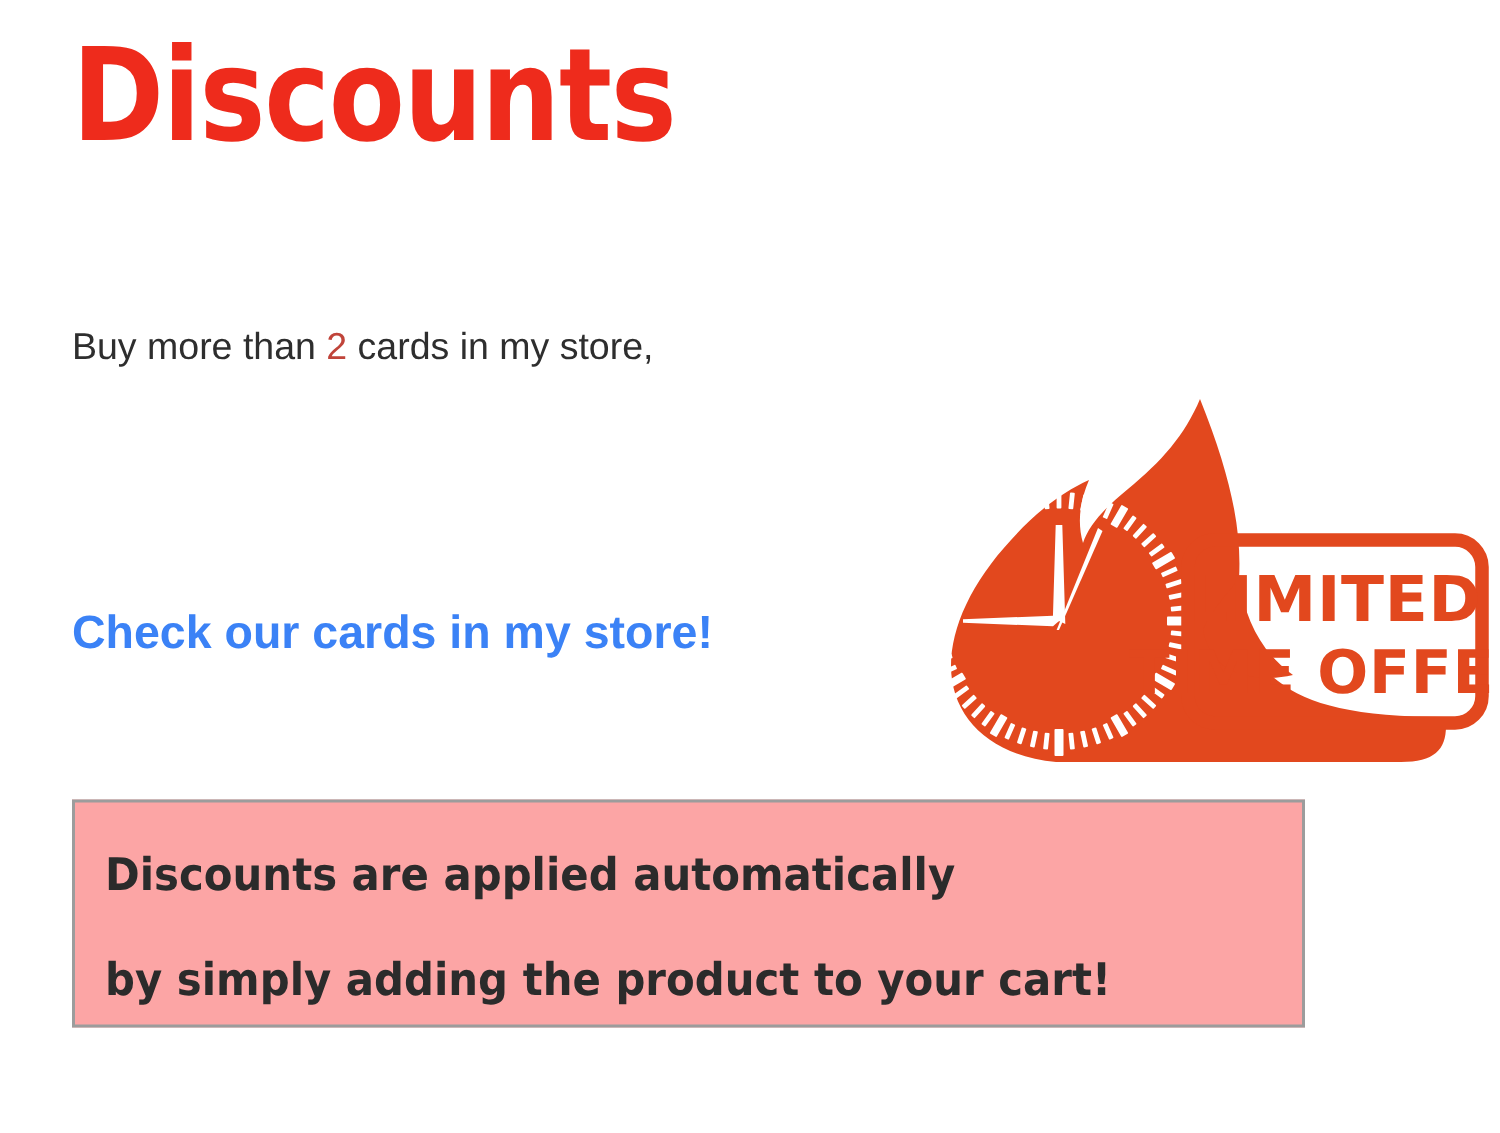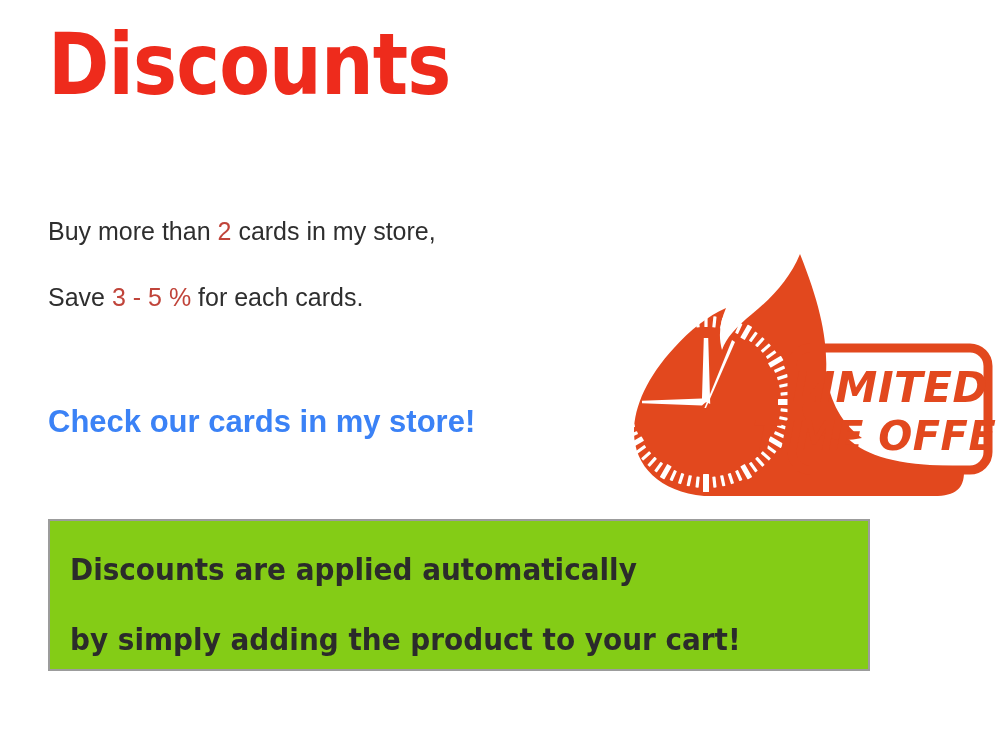--- a/index.html
+++ b/index.html
@@ -61,40 +61,39 @@
     font-size: 31px;
     line-height: 44px;
     color: #3b82f6;
     white-space: nowrap;
   }
 
   
   #badge {
     position: absolute;
     left: 604px;
-    top: 252px;
+    top: 264px;
     width: 392px;
     height: 246px;
-    font-style: italic;
   }
   #badge svg {
     display: block;
     width: 392px;
     height: 246px;
   }
 
   
   #note-box {
     position: absolute;
     left: 48px;
-    top: 519px;
+    top: 533px;
     width: 822px;
     height: 152px;
     border: 2px solid #9c9c9c;
-    background: #84cc16;
+    background: #fca5a5;
     box-sizing: border-box;
   }
   #note-inner {
     position: absolute;
     left: 20px;
     top: 14px;
     right: 10px;
   }
   .note-line {
     font-family: "DejaVu Sans", sans-serif;
@@ -110,23 +109,20 @@
 </head>
 <body>
 
 <div id="page">
 
   <div id="title">Discounts</div>
 
   <div id="copy">
     <div class="copy-line">
       <span>Buy more than </span><span class="accent">2</span><span> cards in my store,</span>
-    </div>
-    <div class="copy-line">
-      <span>Save </span><span class="accent">3 - 5 %</span><span> for each cards.</span>
     </div>
   </div>
 
   <div id="cta">Check our cards in my store!</div>
 
   <div id="badge">
     <svg viewBox="0 0 392 246" xmlns="http://www.w3.org/2000/svg">
       <defs>
 
         <mask id="clockmask">

